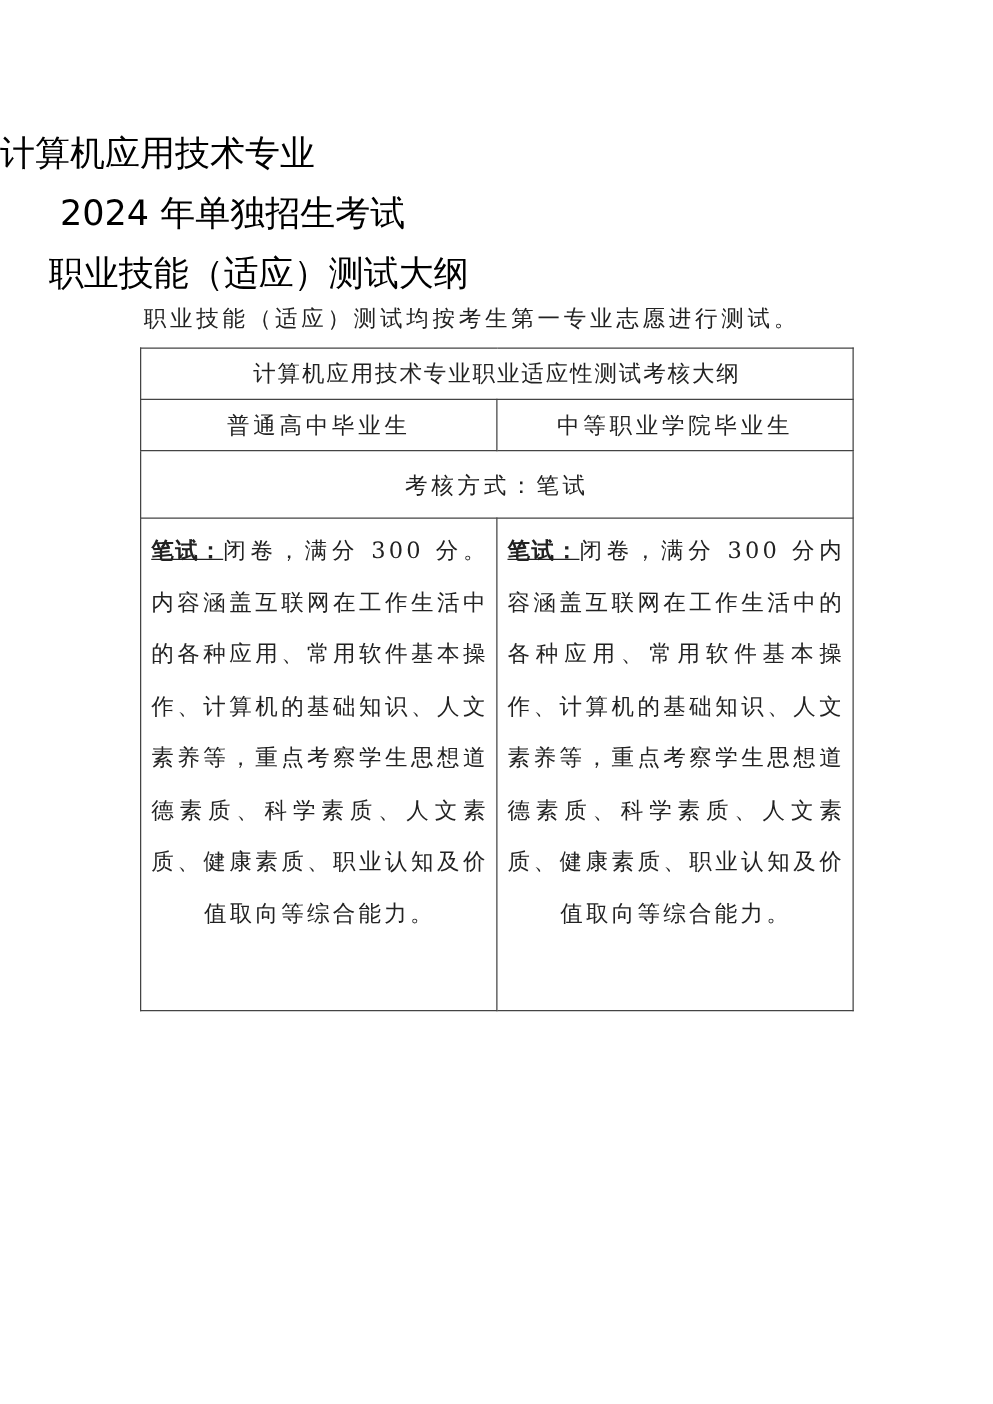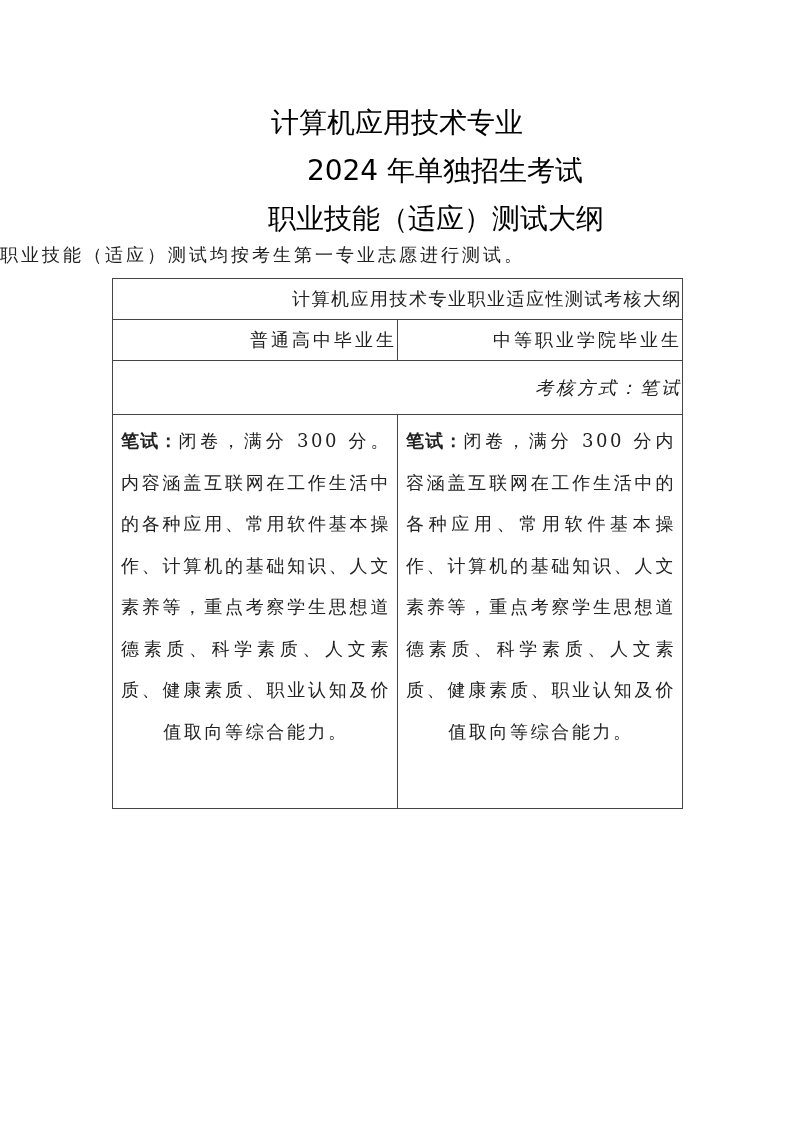--- a/index.html
+++ b/index.html
@@ -1,33 +1,33 @@
 <!DOCTYPE html>
 <html><head>
 <meta charset="utf-8">
 <style>
   html, body { margin: 0; padding: 0; background: #ffffff; }
   body { width: 794px; height: 1123px; position: relative; overflow: hidden;
          font-family: "DejaVu Serif", "Liberation Serif", serif; color: #111; }
-  .title { position: absolute; left: 0; width: 794px; text-align: center;
+  .title { position: absolute; left: 0; width: 794px; text-align: left;
            font-family: "DejaVu Sans", "Liberation Sans", sans-serif; font-size: 28px; color: #000; }
   .t1 { top: 104px; }
   .t2 { top: 152px; padding-left: 48px; }
   .t3 { top: 200px; margin-left: 39px; }
-  .intro { position: absolute; top: 243px; left: 0; width: 640px; text-align: left;
+  .intro { position: absolute; top: 243px; left: 0; width: 640px; text-align: right;
            font-size: 18px; letter-spacing: 3px; color: #222; }
   table { position: absolute; left: 112px; top: 278px; width: 570px;
           border-collapse: collapse; table-layout: fixed; }
-  td { border: 1.5px solid #444; padding: 0; text-align: right; font-size: 18px; color: #222; }
+  td { border: 1.5px solid #444; padding: 0; text-align: center; font-size: 18px; color: #222; }
   .r-h { height: 41px; font-size: 18px; letter-spacing: 1.5px; color: #111; }
   .r-c { height: 41px; letter-spacing: 3px; }
-  .r-m { height: 54px; letter-spacing: 3px; font-style: italic; }
+  .r-m { height: 54px; letter-spacing: 3px; }
   .r-body td { height: 393px; vertical-align: top; text-align: center; }
   .body-text { padding: 5px 6px 0 8px; line-height: 41.5px; font-size: 18px; letter-spacing: 2.6px; text-align: justify; text-align-last: center; }
-  .bold { font-weight: bold; font-family: "DejaVu Sans", "Liberation Sans", sans-serif; letter-spacing: 0; }
+  .bold { font-weight: bold; font-family: "DejaVu Sans", "Liberation Sans", sans-serif; letter-spacing: 0; text-decoration: underline; }
 </style>
 </head>
 <body>
 
 <div class="title t1">计算机应用技术专业</div>
 <div class="title t2">2024 年单独招生考试</div>
 <div class="title t3">职业技能（适应）测试大纲</div>
 <div class="intro">职业技能（适应）测试均按考生第一专业志愿进行测试。</div>
 
 <table>

